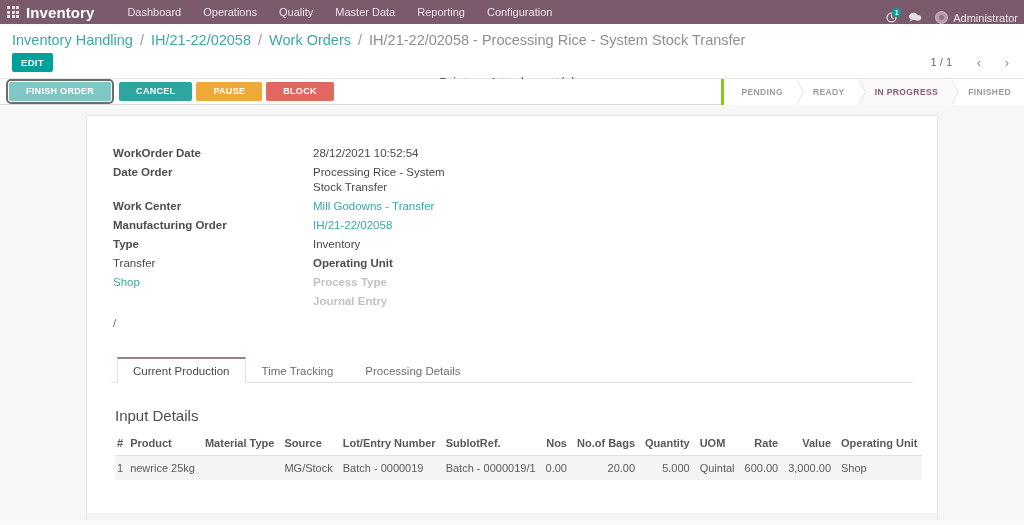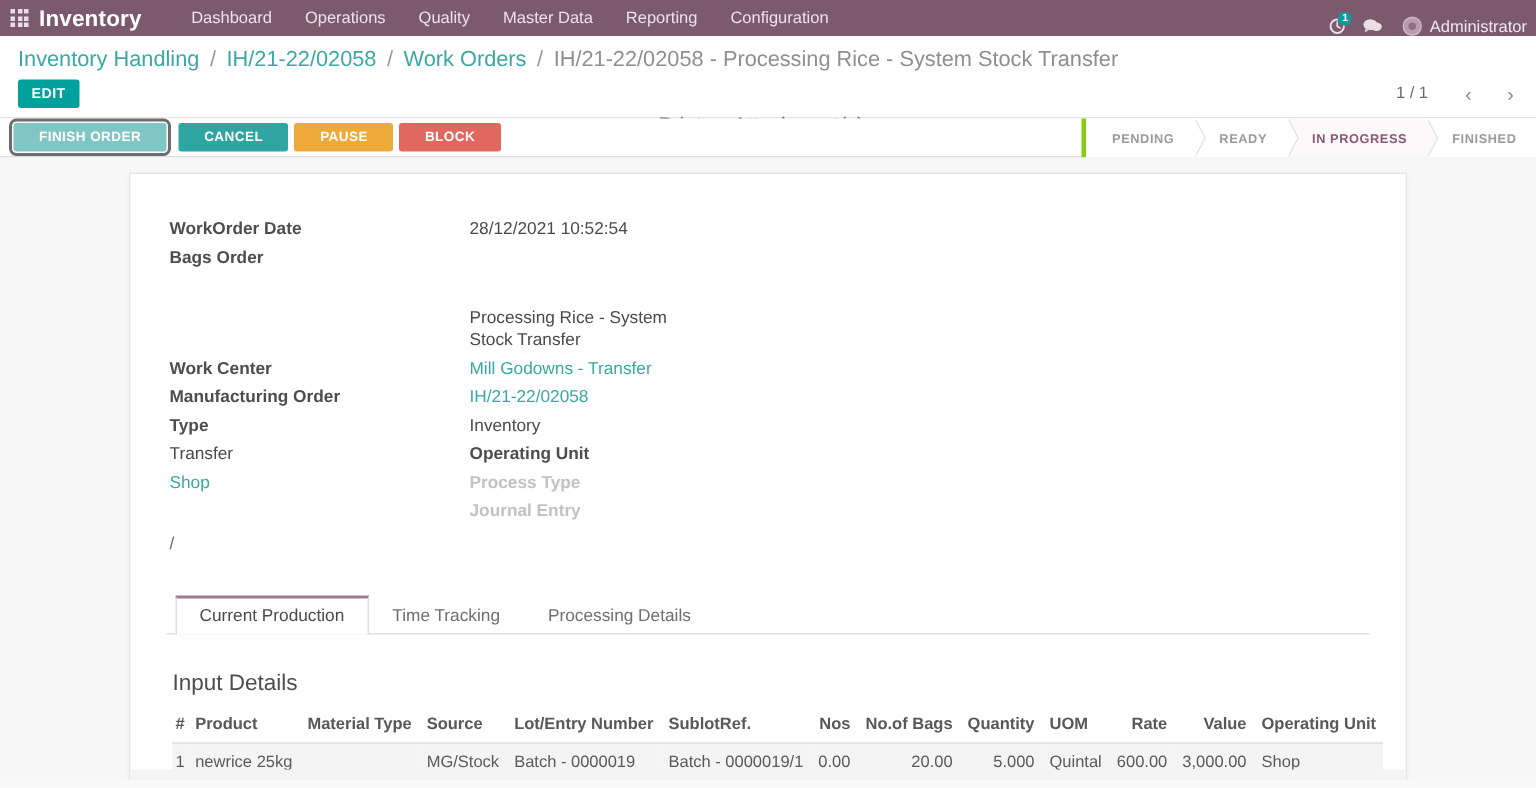--- a/index.html
+++ b/index.html
@@ -467,22 +467,22 @@
   </div>
 </div>
 
 <div id="content-area">
   <div id="sheet">
 
     <div id="form-fields">
       <div class="f-label">WorkOrder Date</div>
       <div class="f-value">28/12/2021 10:52:54</div>
 
-      <div class="f-label">Bags Order</div>
-      <div class="f-value" style="max-width:155px;margin-top:40px;">Processing Rice - System Stock Transfer</div>
+      <div class="f-label">Date Order</div>
+      <div class="f-value" style="max-width:155px;">Processing Rice - System Stock Transfer</div>
 
       <div class="f-label">Work Center</div>
       <div class="f-value link">Mill Godowns - Transfer</div>
 
       <div class="f-label">Manufacturing Order</div>
       <div class="f-value link">IH/21-22/02058</div>
 
       <div class="f-label">Type</div>
       <div class="f-value">Inventory</div>
 

